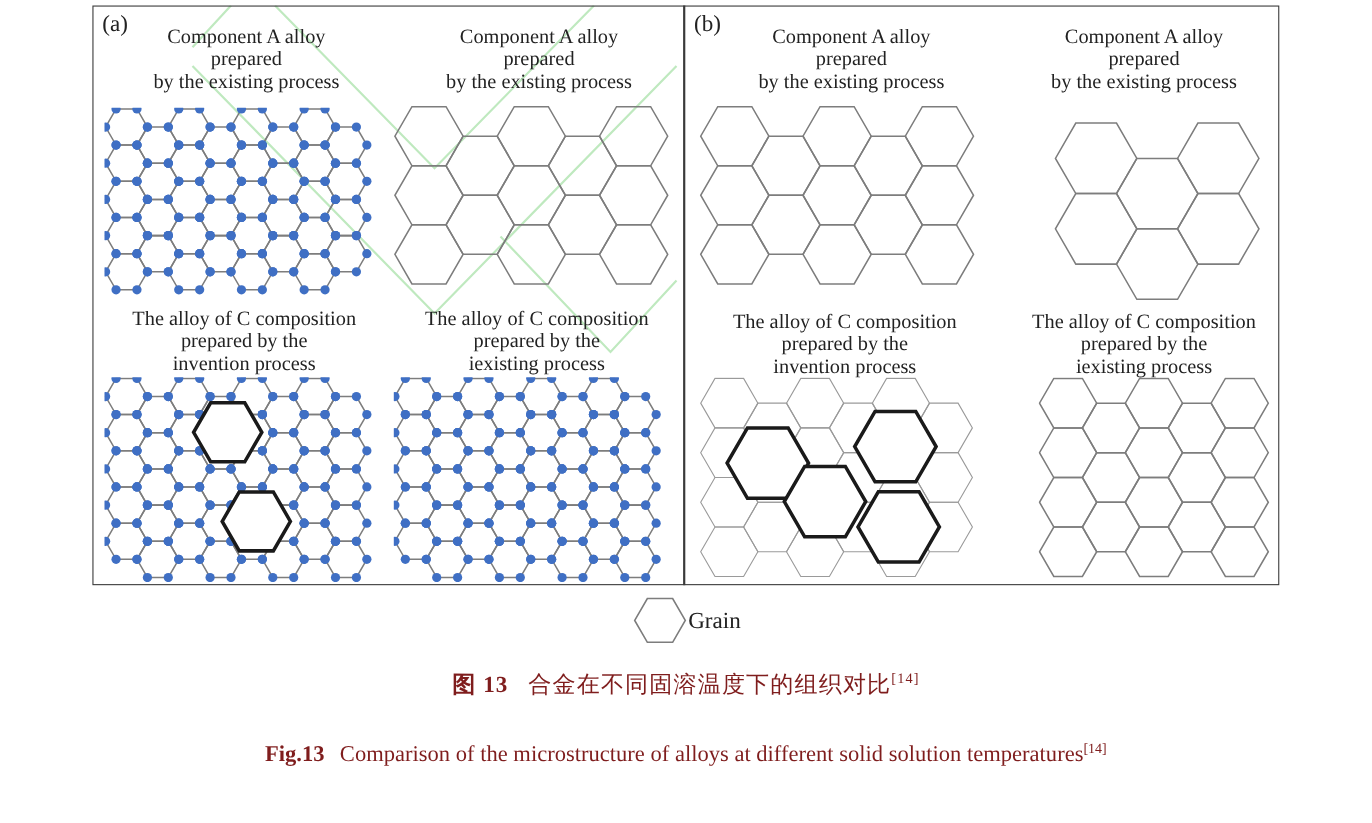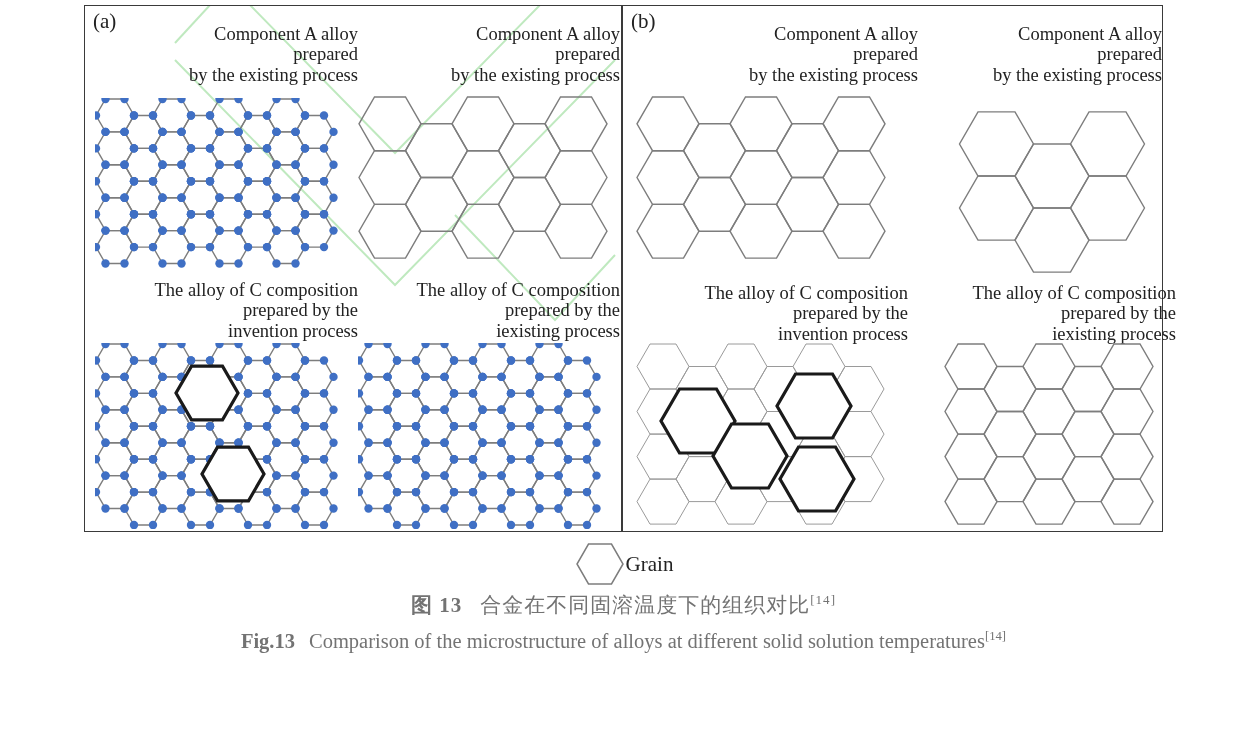--- a/index.html
+++ b/index.html
@@ -26,43 +26,43 @@
     width: 1.6px; height: 527px;
     background: #3a3a3a;
   }
   .panel-label {
     position: absolute;
     font-size: 21px;
     color: #222;
   }
   .cell-title {
     position: absolute;
-    text-align: right;
+    text-align: center;
     font-size: 18.5px;
     line-height: 1.1;
     color: #222;
   }
   .lattice { position: absolute; }
   .watermark { position: absolute; left: 84px; top: 5px; pointer-events: none; }
   .legend-row {
     position: absolute;
     left: 0; top: 540px;
     width: 1247px; height: 48px;
     display: flex;
     align-items: center;
     justify-content: center;
     gap: 58px;
     font-size: 21px;
     color: #222;
   }
   .legend-item { display: flex; align-items: center; gap: 0; }
   .legend-dot { width: 10px; height: 10px; border-radius: 50%; }
-  .cap { position: absolute; width: 1247px; text-align: center; color: #737373; }
+  .cap { position: absolute; width: 1247px; text-align: center; color: #7f1d1d; margin-top: 17px; }
   .cap-zh { top: 591px; font-size: 21px; letter-spacing: 1px; }
-  .cap-en { top: 630px; font-size: 20.5px; }
+  .cap-en { top: 658px; font-size: 20.5px; }
   .cap-note {
     top: 664px; left: 50%;
     transform: translateX(-50%);
     width: 1190px;
     font-size: 20.5px;
     line-height: 1.85;
   }
   .b { font-weight: bold; }
   sup { font-size: 0.62em; vertical-align: super; line-height: 0; }
   .zh-gap { display: inline-block; width: 18px; }

